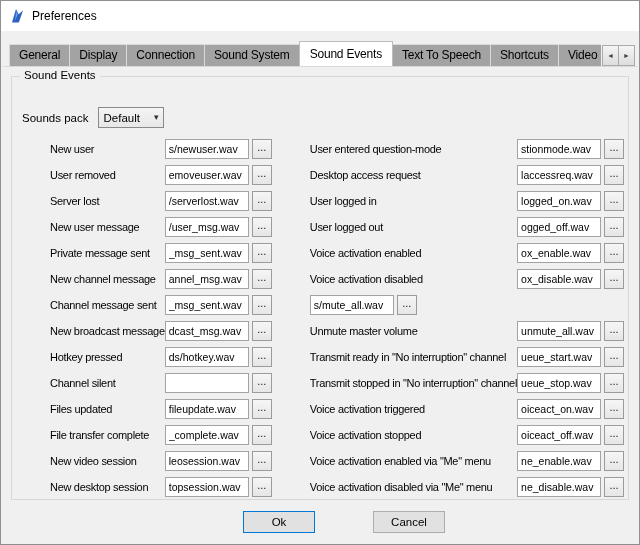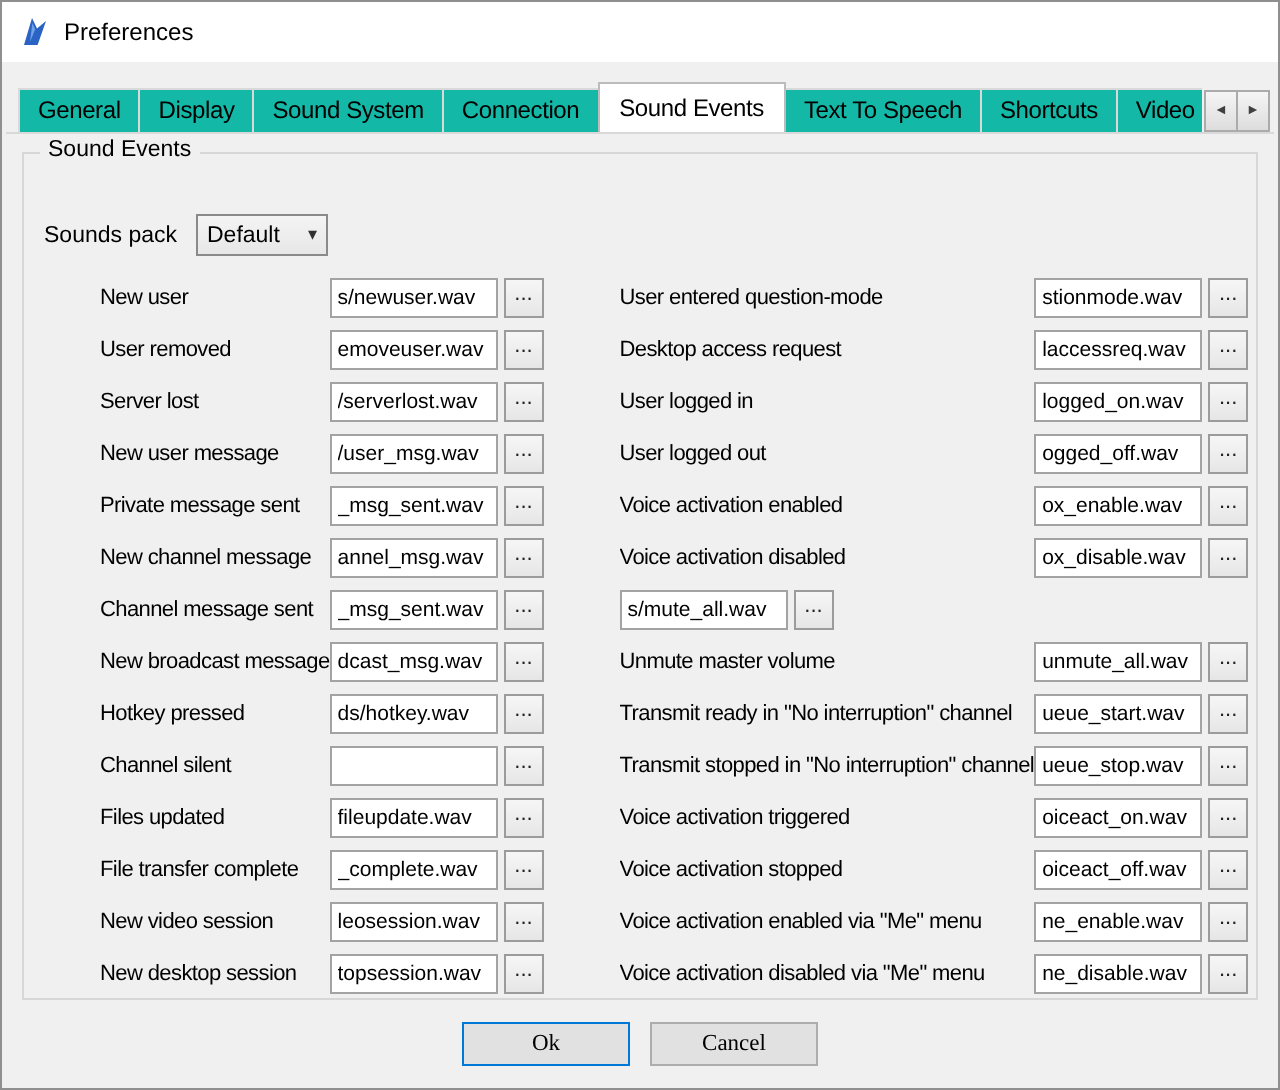--- a/index.html
+++ b/index.html
@@ -12,21 +12,21 @@
   
   .titlebar { height:30px; background:#ffffff; display:flex; align-items:center; padding:0 8px; gap:7px; }
   .titlebar .title { font-size:12px; }
   .app-icon svg { display:block; }
 
   
   .tabbar { position:relative; margin:10px 2px 0 2px; padding-left:6px;
             display:flex; align-items:flex-end; border-bottom:1px solid #d9d9d9; }
   .tabs { display:flex; align-items:flex-end; overflow:hidden; flex:1; margin-right:36px; }
   .tab { font-size:12px; letter-spacing:-0.2px; white-space:nowrap; padding:3px 9px 4px;
-         margin-top:2px; background:#14b8a6; border:1px solid #d9d9d9; border-bottom:none; cursor:default; }
+         margin-top:2px; background:#a3a3a3; border:1px solid #d9d9d9; border-bottom:none; cursor:default; }
   .tab + .tab { margin-left:-1px; }
   .tab.active { margin-top:0; margin-bottom:-1px; padding:5px 10px 5px; background:#ffffff;
                 border-color:#bcbcbc; border-bottom:1px solid #ffffff; position:relative; z-index:2; }
   .tab-scroll { position:absolute; right:2px; bottom:0; display:flex; z-index:3; }
   .tsbtn { width:17px; height:21px; padding:0; border:1px solid #ababab;
            background:linear-gradient(#f5f5f5,#dddddd); font-size:7px; color:#404040;
            display:flex; align-items:center; justify-content:center; font-family:inherit; }
   .tsbtn + .tsbtn { margin-left:-1px; }
 
   
@@ -47,22 +47,22 @@
   .ev-label { flex:1; min-width:0; overflow:hidden; white-space:nowrap;
               font-size:11px; letter-spacing:-0.3px; }
   .ev-input { width:84px; height:20px; border:1px solid #a3a3a3; background:#ffffff;
               font-family:inherit; font-size:10.5px; padding:1px 3px; color:#000; }
   .browse-btn { width:20px; height:20px; margin-left:3px; padding:0 0 6px 0; border:1px solid #9b9b9b;
                 background:linear-gradient(#f6f6f6,#e6e6e6); font-family:inherit; font-size:11px;
                 line-height:10px; color:#222; display:flex; align-items:flex-end; justify-content:center; }
 
   
   .footer { position:absolute; left:0; right:0; bottom:11px; display:flex; justify-content:center; gap:10px; }
-  .btn { width:84px; height:22px; font-family:Liberation Serif, serif; font-size:11.5px; background:#e1e1e1;
-         border:1px solid #adadad; padding:0; }
+  .btn { width:72px; height:22px; font-family:Liberation Sans, sans-serif; font-size:11.5px; background:#e1e1e1;
+         border:1px solid #adadad; padding:0;margin-left:48px; }
   .btn.default { border-color:#0078d7; }
 </style>
 </head>
 <body>
 
 <div class="window">
 
   <div class="titlebar">
     <span class="app-icon">
       <svg width="16" height="16" viewBox="0 0 16 16">
@@ -70,22 +70,22 @@
         <path d="M7.2 3.5 L8.6 6.6 L6 13 Z" fill="#6fa2e8"></path>
       </svg>
     </span>
     <span class="title">Preferences</span>
   </div>
 
   <div class="tabbar">
     <div class="tabs" id="tabs">
         <div class="tab">General</div>
         <div class="tab">Display</div>
+        <div class="tab">Connection</div>
         <div class="tab">Sound System</div>
-        <div class="tab">Connection</div>
         <div class="tab active">Sound Events</div>
         <div class="tab">Text To Speech</div>
         <div class="tab">Shortcuts</div>
         <div class="tab">Video</div>
       </div>
     <div class="tab-scroll">
       <button class="tsbtn">◄</button>
       <button class="tsbtn">►</button>
     </div>
   </div>

